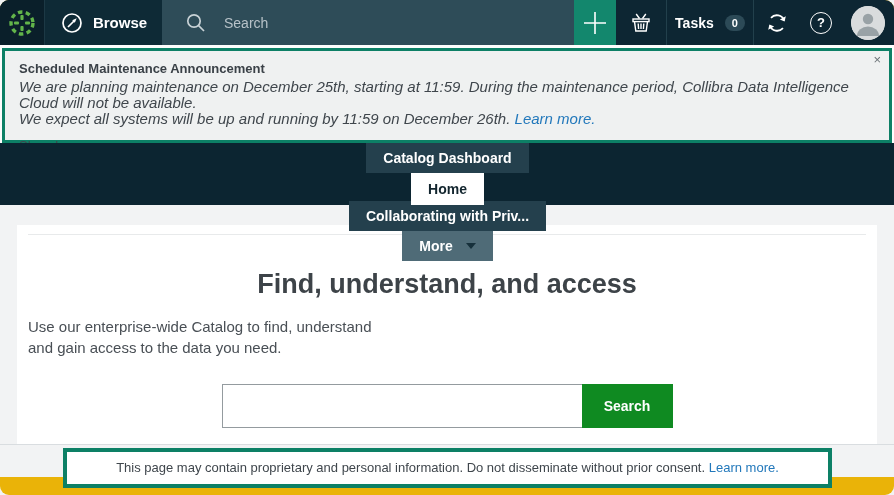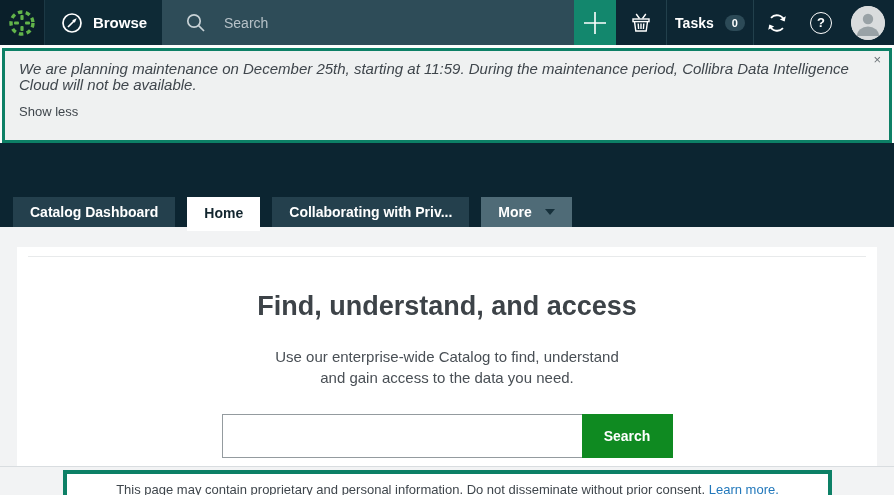--- a/index.html
+++ b/index.html
@@ -1,18 +1,18 @@
 <!DOCTYPE html>
 <html><head>
 <meta charset="utf-8">
 <style>
   * { margin:0; padding:0; box-sizing:border-box; }
   html,body { width:894px; height:495px; overflow:hidden; }
   body { font-family:"Liberation Sans", sans-serif; background:#f2f3f4; }
-  .screen { position:relative; width:894px; height:495px; background:#eab308; overflow:hidden; }
+  .screen { position:relative; width:894px; height:495px; background:#eab308; overflow:hidden;border-radius:9px; }
 
   
   .navbar { display:flex; height:45px; background:#0d2633; align-items:stretch; }
   .nav-tile { display:flex; align-items:center; justify-content:center; }
   .logo-tile { width:45px; background:#0a1f2a; border-right:1px solid #1c3945; cursor:pointer; }
   .browse-tile { width:117px; background:#0e2a36; gap:9px; cursor:pointer; }
   .browse-label { color:#fff; font-weight:bold; font-size:15px; }
   .search-tile { width:412px; background:#2e4c58; justify-content:flex-start; padding-left:22px; gap:16px; cursor:text; }
   .search-placeholder { color:#b7c2c8; font-size:14px; }
   .plus-tile { width:42px; background:#13876d; cursor:pointer; }
@@ -30,34 +30,34 @@
   
   .announce-wrap { background:#fdfdfd; padding:3px 2px 0 2px; }
   .announce { position:relative; border:3px solid #0d8066; background:#eff1f1; padding:10px 14px 13px 14px; height:95px; }
   .announce-title { font-size:13px; font-weight:bold; color:#3a4147; margin-bottom:3px; }
   .announce-line { font-size:15px; color:#3f464c; line-height:16px;font-style:italic; }
   .announce .link { color:#2278bb; text-decoration:none; cursor:pointer; }
   .show-less { margin-top:11px; font-size:13px; color:#3f464c; cursor:pointer; display:inline-block; }
   .announce-close { position:absolute; top:2px; right:8px; color:#6a7276; font-size:13px; line-height:14px; cursor:pointer; }
 
   
-  .band { height:84px; background:#0c2531; display:flex; align-items:flex-end; padding-left:13px; position:relative; }
+  .band { height:62px; background:#0c2531; display:flex; align-items:center; padding-left:13px; position:relative;flex-direction:column; }
   .tab { height:30px; line-height:30px; padding:0 17px; font-size:14px; font-weight:bold; color:#fff;
          background:#24404d; margin-right:12px; cursor:pointer; white-space:nowrap; }
   .tab.active { background:#fff; color:#12252e; height:34px; line-height:32px; margin-bottom:-4px; position:relative; z-index:2; }
   .tab.more { background:#4f6b77; display:flex; align-items:center; gap:13px; }
   .caret-down { width:0; height:0; border-left:5px solid transparent; border-right:5px solid transparent;
                 border-top:6px solid #16303b; display:inline-block; }
 
   
   .page { background:#f2f3f4; padding:20px 17px 0 17px; height:239px; }
   .panel { background:#fff; height:219px; padding:9px 11px 0 11px; }
   .panel-rule { border-top:1px solid #e8eaeb; height:0; }
   .hero-title { margin-top:34px; text-align:center; font-size:27px; font-weight:bold; color:#3d4348; }
-  .hero-sub { margin-top:24px; text-align:center; font-size:15px; color:#494f55; line-height:21px; }
+  .hero-sub { margin-top:16px; font-size:15px; color:#494f55; line-height:21px; }
   .hero-search { margin-top:26px; display:flex; justify-content:center; }
   .hero-input { width:360px; height:44px; border:1px solid #949b9f; background:#fff; font-size:15px;
                 padding:0 10px; outline:none; border-right:none; }
   .hero-btn { width:91px; height:44px; background:#0f8a21; color:#fff; font-weight:bold; font-size:14px;
               border:none; cursor:pointer; font-family:"Liberation Sans", sans-serif; }
 
   
   .footer-strip { height:33px; background:#f2f3f4; border-top:1px solid #d9dde0; position:relative; }
   .footer-banner { position:absolute; left:63px; top:3px; width:769px; height:40px;
                    border:4px solid #0d8066; background:#fff; text-align:center; padding-top:6px; }
@@ -155,21 +155,26 @@
           <circle cx="17" cy="13" r="5.2" fill="#99a2a6"></circle>
           <path d="M6,30 a11,9.5 0 0 1 22,0 Z" fill="#99a2a6"></path>
         </svg>
       </span>
     </div>
   </div>
 
   <div class="announce-wrap">
     <div class="announce">
       <span class="announce-close">×</span>
+      <div class="announce-title">Scheduled Maintenance Announcement</div>
       <div class="announce-line">We are planning maintenance on December 25th, starting at 11:59. During the maintenance period, Collibra Data Intelligence Cloud will not be available.</div>
+      <div class="announce-line">
+        <span>We expect all systems will be up and running by 11:59 on December 26th.</span>
+        <a class="link">Learn more.</a>
+      </div>
       <span class="show-less">Show less</span>
     </div>
   </div>
 
   <div class="band">
     <div class="tab">Catalog Dashboard</div>
     <div class="tab active">Home</div>
     <div class="tab">Collaborating with Priv...</div>
     <div class="tab more">
       <span>More</span>

